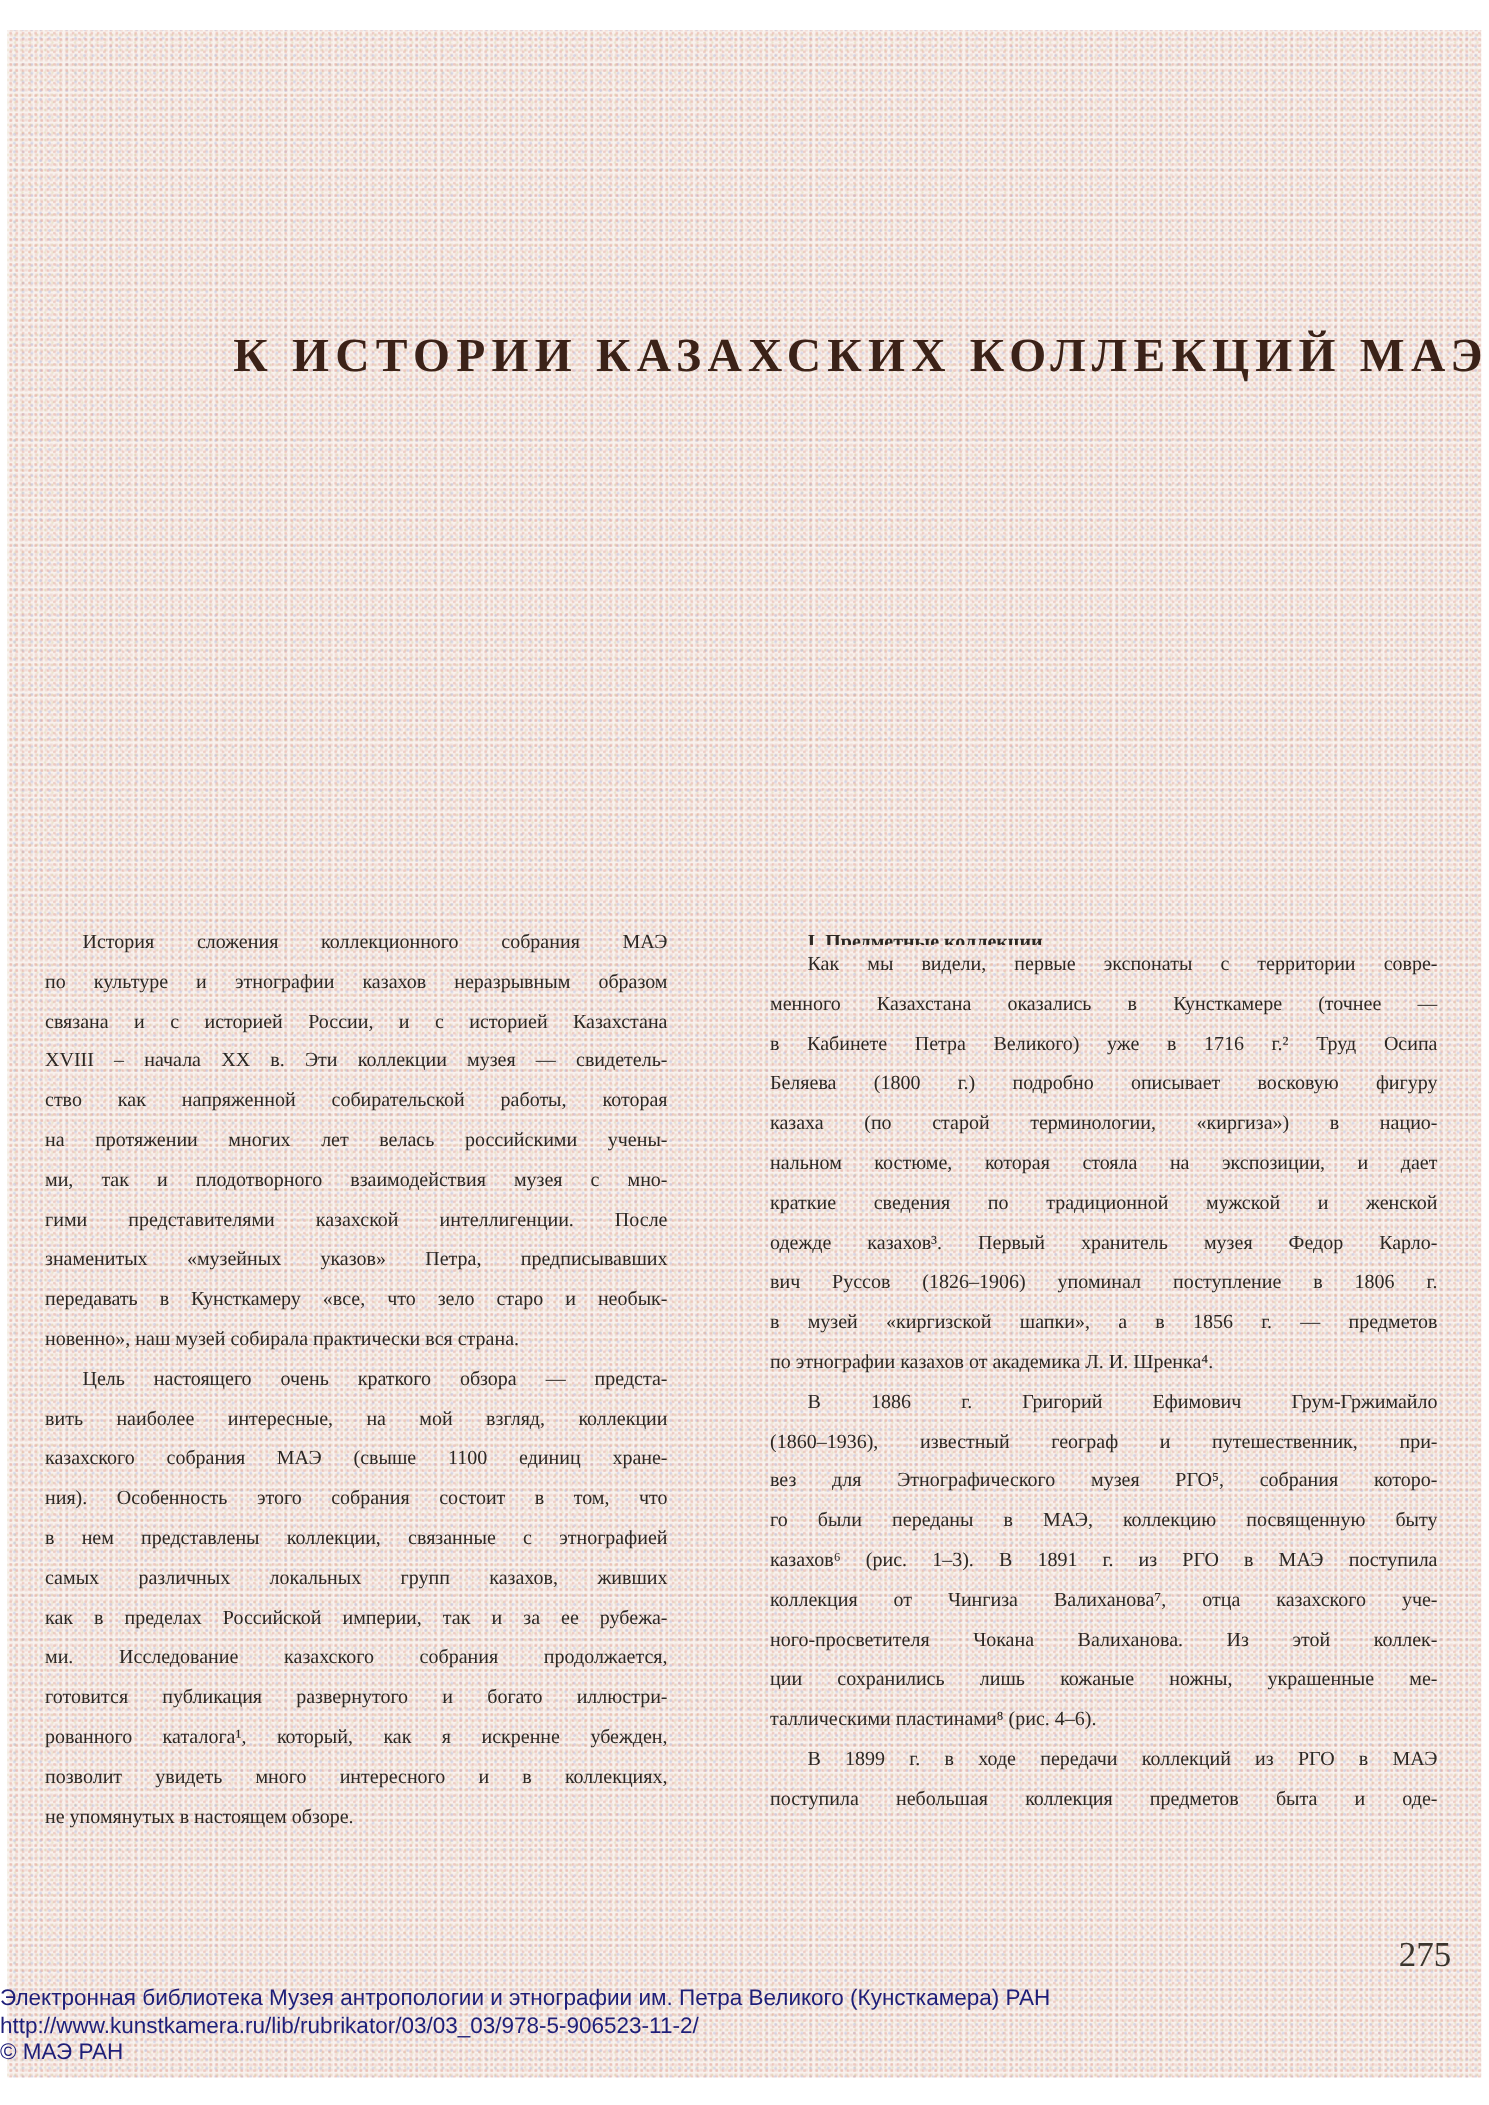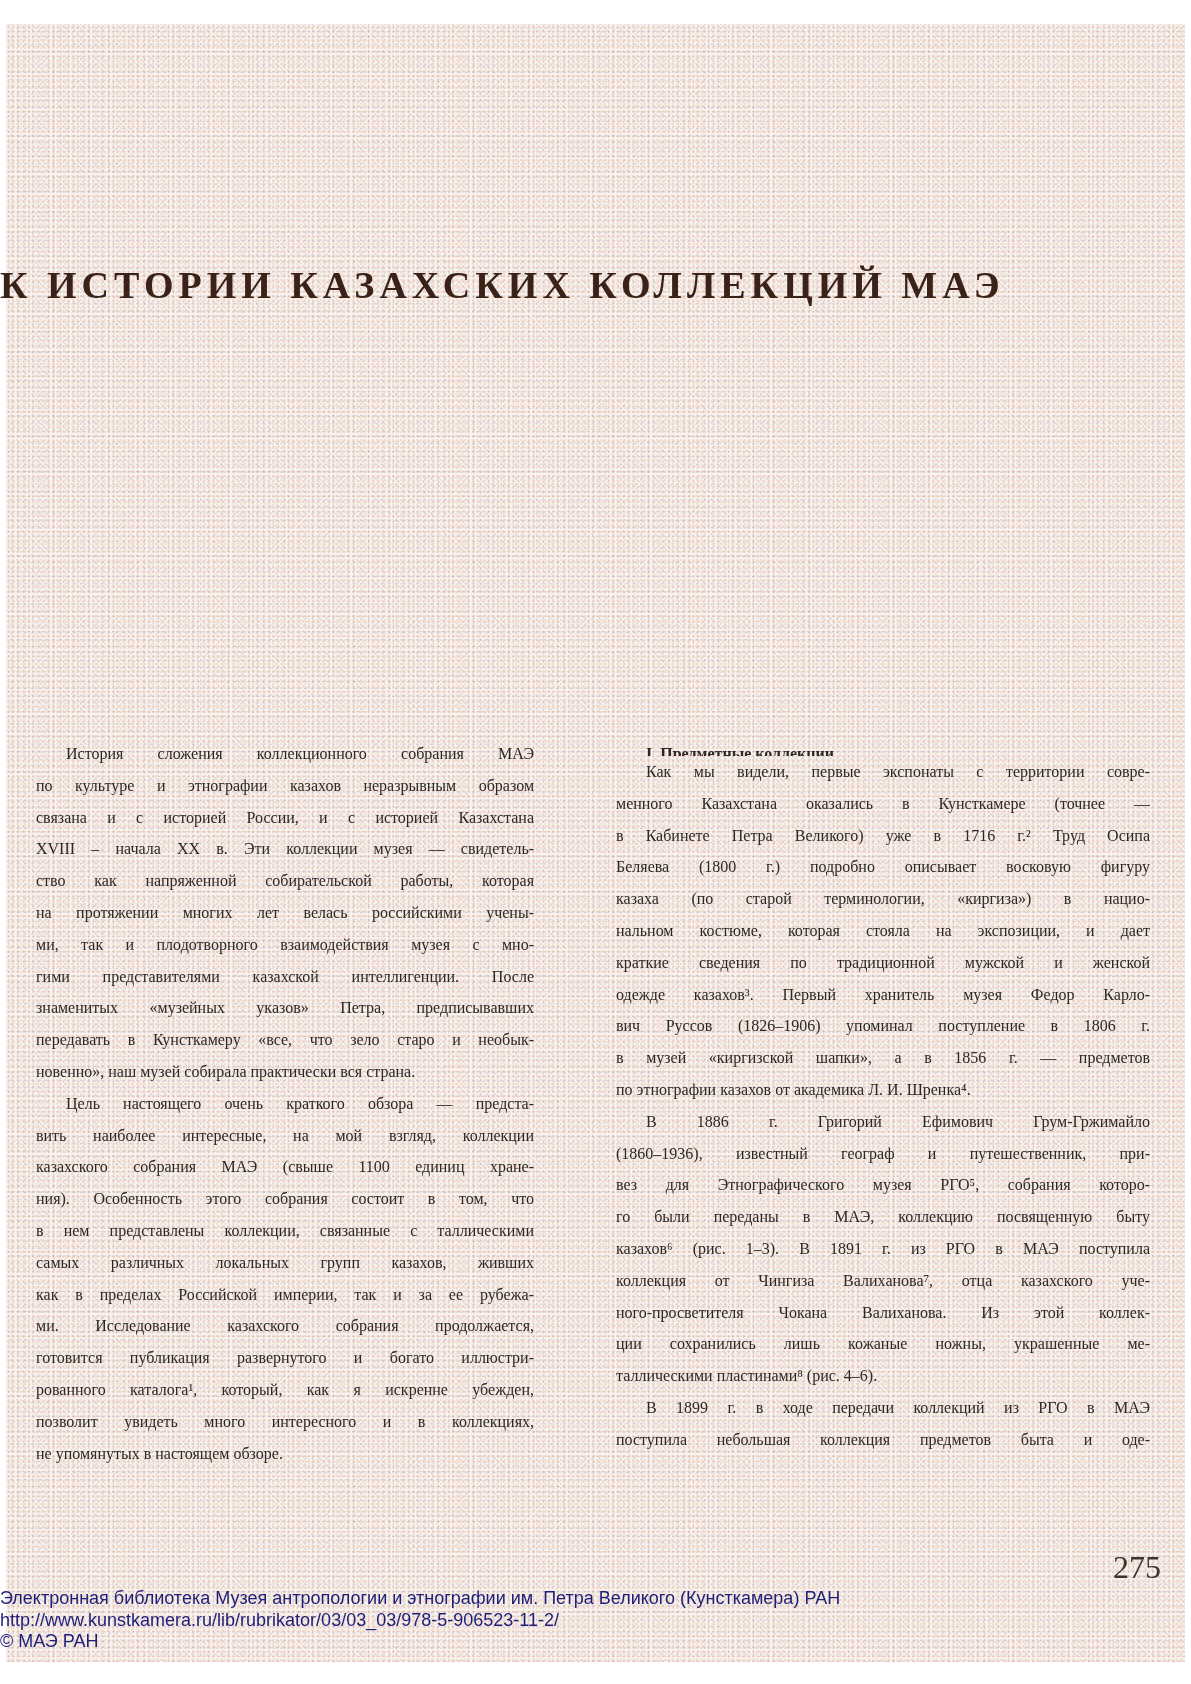--- a/index.html
+++ b/index.html
@@ -28,21 +28,21 @@
       radial-gradient(circle, rgba(205,195,130,0.30) 0.9px, rgba(0,0,0,0) 1.3px),
       radial-gradient(circle, rgba(240,220,214,0.9) 1.1px, rgba(0,0,0,0) 1.5px);
     background-size: 5px 5px, 7px 7px, 6px 6px, 4px 4px;
     background-position: 0 0, 2px 3px, 3px 1px, 1px 2px;
   }
   .page-title {
     position: absolute;
     left: 0;
     top: 238px;
     width: 100%;
-    text-align: left;
+    text-align: right;
     font-size: 38px;
     font-weight: 700;
     letter-spacing: 5px;
     color: var(--title-color, #3b2218);
     white-space: nowrap;
   }
   .column {
     position: absolute;
     top: 738px;
     color: var(--body-color, #2c2824);
@@ -63,21 +63,21 @@
     height: 18px;
     overflow: hidden;
     font-weight: 700;
     text-indent: 30px;
     color: var(--body-color, #2c2824);
   }
   .page-number {
     position: absolute;
     top: 1549px;
     right: 30px;
-    font-size: 32px;
+    font-size: 28px;
     color: var(--pagenum-color, #3b352d);
   }
   .stamp {
     position: absolute;
     left: 0;
     top: 1588px;
     width: 100%;
     text-align: left;
     font-family: "Liberation Sans", "DejaVu Sans", sans-serif;
     font-size: 18px;
@@ -105,21 +105,21 @@
       <div class="tline">гими представителями казахской интеллигенции. После</div>
       <div class="tline">знаменитых «музейных указов» Петра, предписывавших</div>
       <div class="tline">передавать в Кунсткамеру «все, что зело старо и необык-</div>
       <div class="tline lastline">новенно», наш музей собирала практически вся страна.</div>
     </div>
     <div class="para">
       <div class="tline indent">Цель настоящего очень краткого обзора — предста-</div>
       <div class="tline">вить наиболее интересные, на мой взгляд, коллекции</div>
       <div class="tline">казахского собрания МАЭ (свыше 1100 единиц хране-</div>
       <div class="tline">ния). Особенность этого собрания состоит в том, что</div>
-      <div class="tline">в нем представлены коллекции, связанные с таллическими</div>
+      <div class="tline">в нем представлены коллекции, связанные с этнографией</div>
       <div class="tline">самых различных локальных групп казахов, живших</div>
       <div class="tline">как в пределах Российской империи, так и за ее рубежа-</div>
       <div class="tline">ми. Исследование казахского собрания продолжается,</div>
       <div class="tline">готовится публикация развернутого и богато иллюстри-</div>
       <div class="tline">рованного каталога¹, который, как я искренне убежден,</div>
       <div class="tline">позволит увидеть много интересного и в коллекциях,</div>
       <div class="tline lastline">не упомянутых в настоящем обзоре.</div>
     </div>
   </div>
 

